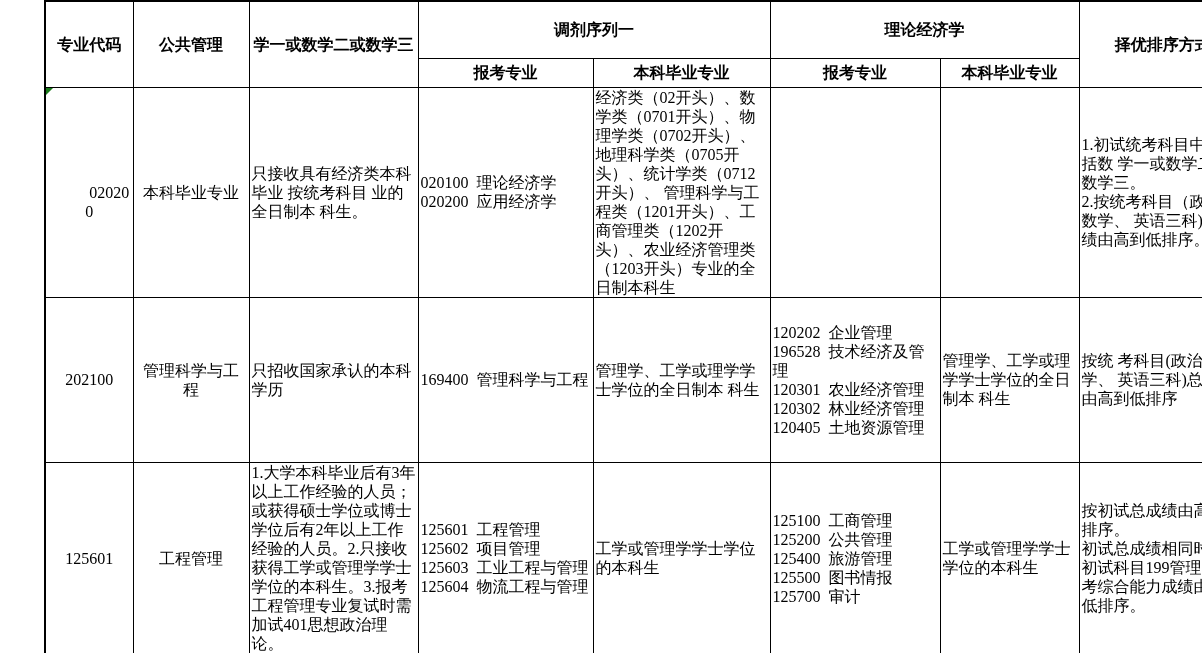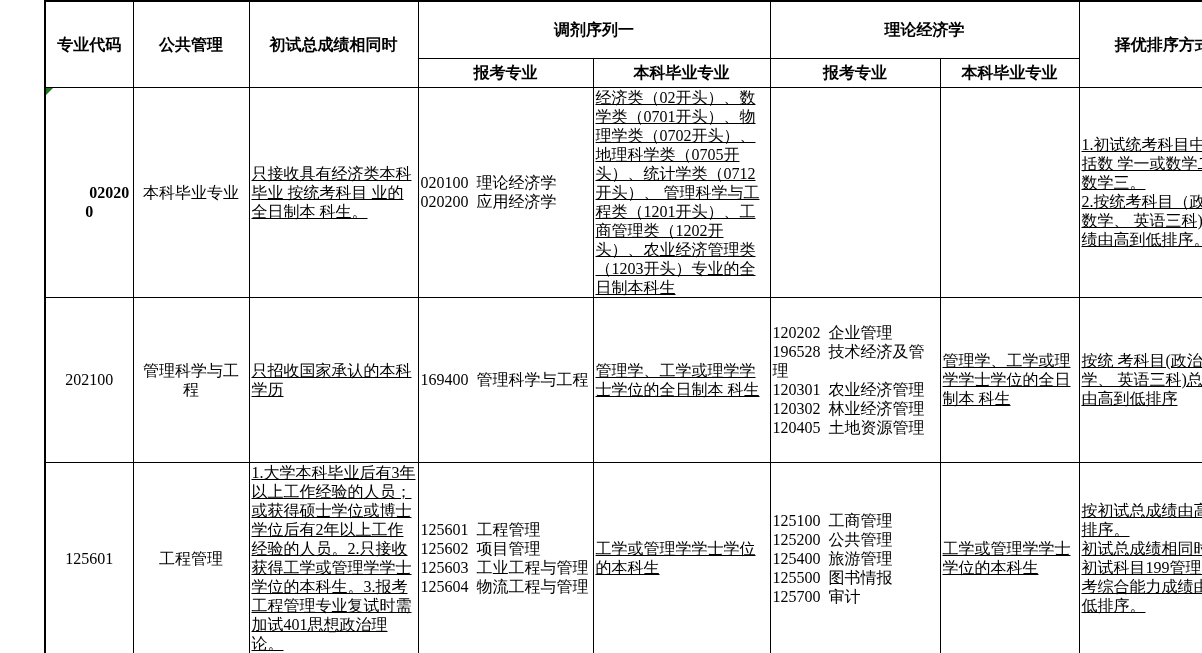--- a/index.html
+++ b/index.html
@@ -42,29 +42,27 @@
   table.grid th {
     font-weight: bold;
     text-align: center;
     white-space: pre-wrap;
   }
   td.c-center {
     text-align: center;
   }
   td.c-left {
     text-align: left;
-    text-decoration: underline;
   }
   td.c-list {
     text-align: left;
     padding-left: 4px;
   }
   td.rel {
     position: relative;
-    font-weight: bold;
   }
   .corner-marker {
     position: absolute;
     top: 0;
     left: 0;
     width: 0;
     height: 0;
     border-top: 7px solid #1a7a1a;
     border-right: 7px solid transparent;
   }
@@ -81,21 +79,21 @@
       <col style="width:175px">
       <col style="width:177px">
       <col style="width:170px">
       <col style="width:139px">
       <col style="width:168px">
     </colgroup>
     <thead>
       <tr style="height:57px">
         <th rowspan="2">专业代码</th>
         <th rowspan="2">公共管理</th>
-        <th rowspan="2">初试总成绩相同时</th>
+        <th rowspan="2">学一或数学二或数学三</th>
         <th colspan="2">调剂序列一</th>
         <th colspan="2">理论经济学</th>
         <th rowspan="2">择优排序方式</th>
       </tr>
       <tr style="height:29px">
         <th>报考专业</th>
         <th>本科毕业专业</th>
         <th>报考专业</th>
         <th>本科毕业专业</th>
       </tr>

